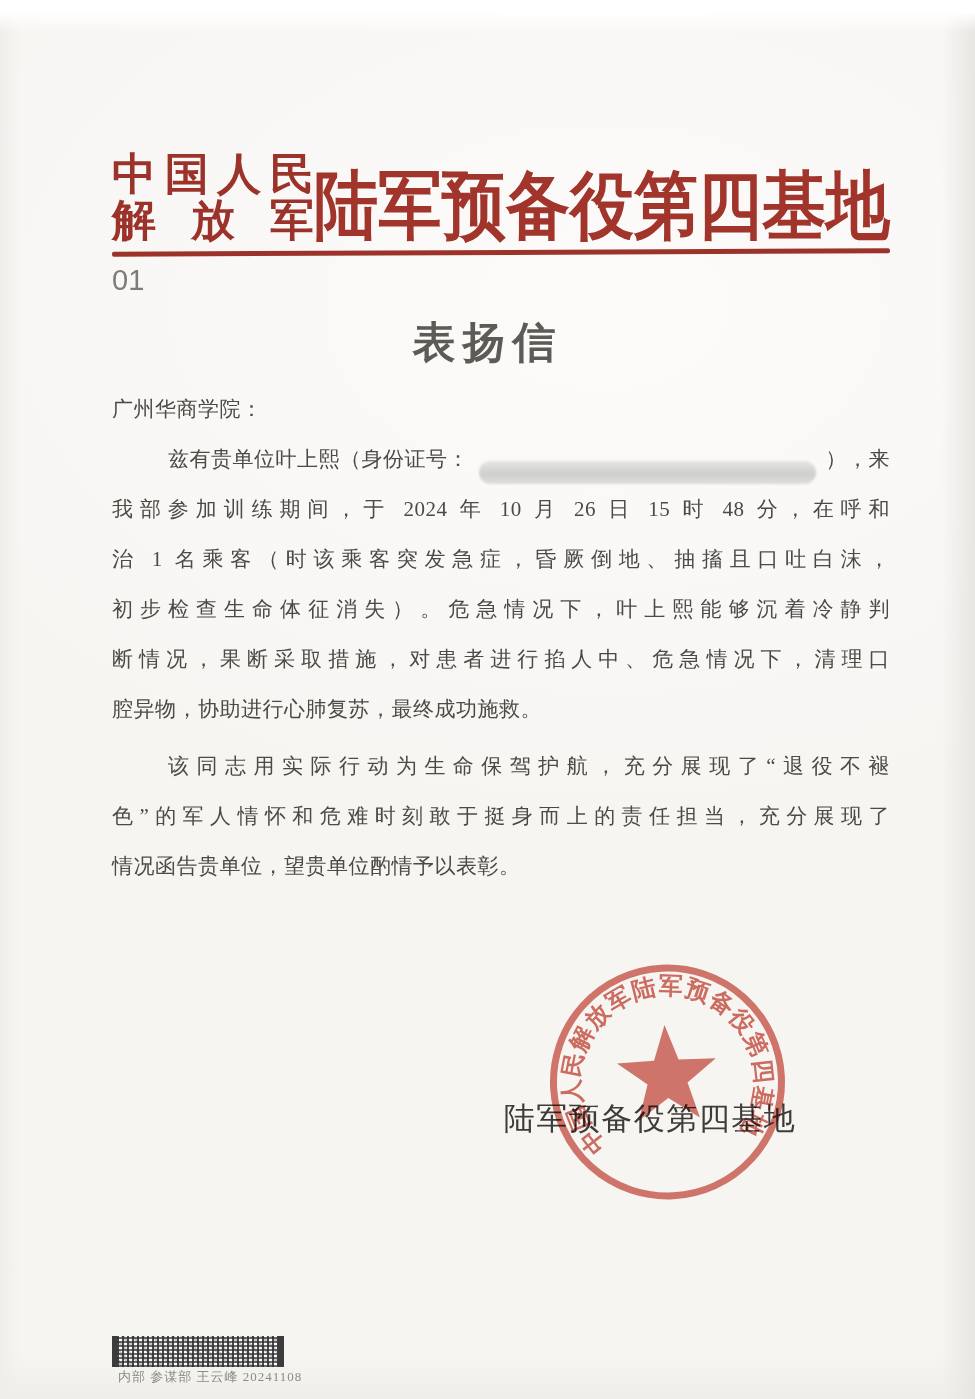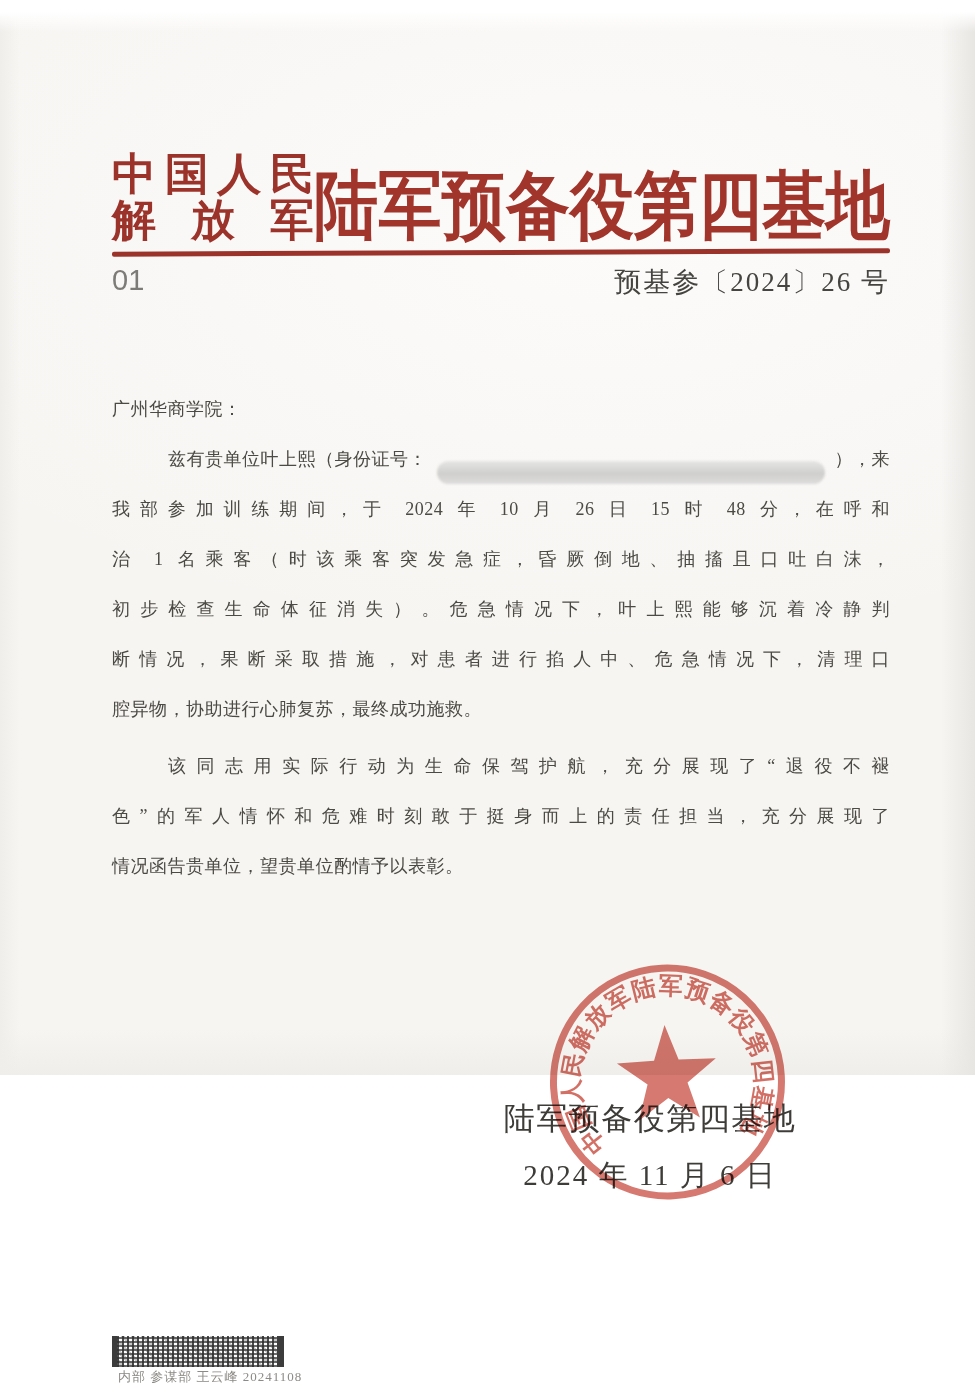--- a/index.html
+++ b/index.html
@@ -1,47 +1,47 @@
 <!DOCTYPE html>
 <html><head>
 <meta charset="utf-8">
 <style>
   * { margin:0; padding:0; box-sizing:border-box; }
   html,body { width:975px; height:1399px; background:#ffffff; overflow:hidden; }
   .photo {
-    position:relative; width:975px; height:1075px;
+    position:relative; width:975px; height:1399px;
     font-family:"Liberation Serif","DejaVu Serif",serif;
     background:
       linear-gradient(180deg, #ffffff 0px, #ffffff 12px, rgba(255,255,255,0) 32px),
       linear-gradient(270deg, #e8e6e3 0px, rgba(232,230,227,0) 34px),
       linear-gradient(90deg, #f0eeeb 0px, rgba(240,238,235,0) 20px),
       linear-gradient(0deg, #f0eeeb 0px, rgba(240,238,235,0) 46px),
       radial-gradient(120% 55% at 62% 22%, #fcfbfa 0%, rgba(252,251,250,0) 70%),
       #f7f5f2;
   }
   
   .letterhead { position:absolute; left:112px; top:152px; width:778px; display:flex; align-items:flex-end; }
   .org-small { width:202px; color:#9c332b; font-weight:bold; font-size:44px; line-height:46px;
                text-align:justify; flex:0 0 auto; }
   .org-small .ln { display:block; width:100%; text-align:justify; text-align-last:justify; }
   .org-large { flex:1; color:#a1352b; font-weight:bold; font-size:64px; line-height:64px;
                letter-spacing:0px; white-space:nowrap; transform:scaleY(1.16); transform-origin:center bottom;
                text-align:right; }
   .red-rule { position:absolute; left:112px; top:250px; width:778px; height:5px; background:#9c332b;
               transform:rotate(-0.25deg); border-radius:2px; }
   .meta-row { position:absolute; left:112px; top:264px; width:778px; display:flex;
-              justify-content:space-between; align-items:flex-start; }
+              justify-content:space-between; align-items:center; }
   .page-code { font-family:"Liberation Sans","DejaVu Sans",sans-serif; color:#7d7b78; font-size:29px; }
   .doc-number { color:#454440; font-size:27px; letter-spacing:2px; }
   
   .doc-title { position:absolute; left:0; top:314px; width:100%; text-align:center;
                font-size:43px; font-weight:600; color:#5d5b55; letter-spacing:7px; }
   
   .letter-body { position:absolute; left:112px; top:384px; width:778px;
-                 font-size:18px; line-height:50px; color:#4c4a44; letter-spacing:0.5px; }
+                 font-size:21px; line-height:50px; color:#4c4a44; letter-spacing:0.5px; }
   .line { height:50px; white-space:nowrap; }
   .j { text-align:justify; text-align-last:justify; white-space:normal; }
   .indent { text-indent:56px;font-family:Liberation Serif, serif; }
   .id-line { display:flex; align-items:flex-end; padding-left:56px; }
   .redact-bar { flex:1; height:23px; margin:0 10px; border-radius:12px;
                 background:linear-gradient(180deg,#e6e6e5 0%,#cfcfce 55%,#dedddc 100%);
                 filter:blur(1.2px); }
   .para2 { margin-top:7px; }
   
   .signature { position:absolute; left:425px; top:1098px; width:450px; text-align:center;
@@ -72,44 +72,43 @@
     <div class="org-small">
       <span class="ln">中国人民</span>
       <span class="ln">解放军</span>
     </div>
     <div class="org-large">陆军预备役第四基地</div>
   </div>
   <div class="red-rule"></div>
 
   <div class="meta-row">
     <span class="page-code">01</span>
-    <span class="doc-number">预基参〔2024〕26 号</span>
   </div>
 
+  <div class="doc-title">表扬信</div>
 
   <div class="letter-body">
     <div class="line">广州华商学院：</div>
     <div class="line id-line">
       <span>兹有贵单位叶上熙（身份证号：</span>
       <span class="redact-bar"></span>
       <span>），来</span>
     </div>
     <div class="line j">我部参加训练期间，于 2024 年 10 月 26 日 15 时 48 分，在呼和</div>
     <div class="line j">治 1 名乘客（时该乘客突发急症，昏厥倒地、抽搐且口吐白沫，</div>
     <div class="line j">初步检查生命体征消失）。危急情况下，叶上熙能够沉着冷静判</div>
     <div class="line j">断情况，果断采取措施，对患者进行掐人中、危急情况下，清理口</div>
     <div class="line">腔异物，协助进行心肺复苏，最终成功施救。</div>
     <div class="line j indent para2">该同志用实际行动为生命保驾护航，充分展现了“退役不褪</div>
     <div class="line j">色”的军人情怀和危难时刻敢于挺身而上的责任担当，充分展现了</div>
     <div class="line">情况函告贵单位，望贵单位酌情予以表彰。</div>
   </div>
 
   <div class="signature">
     <div class="sig-unit">陆军预备役第四基地</div>
-    <div class="sig-date">2024 年 11 月 6 日</div>
   </div>
 
   <svg class="seal" viewBox="0 0 255 255">
     <circle cx="127.5" cy="127" r="114" fill="none" stroke="#c84b3e" stroke-width="7" opacity="0.85"></circle>
     <path id="sealArc" d="M 127.5 215 a 88 88 0 1 1 0.1 0" fill="none"></path>
     <text font-size="24" fill="#c84b3e" opacity="0.9" letter-spacing="1" font-family="Liberation Serif, DejaVu Serif, serif" font-weight="bold">
       <textPath href="#sealArc" startOffset="13%">中国人民解放军陆军预备役第四基地</textPath>
     </text>
     <polygon points="127.5,70 139.8,105 177,105.9 147.5,128.5 158.1,164.1 127.5,143 96.9,164.1 107.5,128.5 78,105.9 115.2,105" fill="#c84b3e" opacity="0.85"></polygon>
   </svg>

